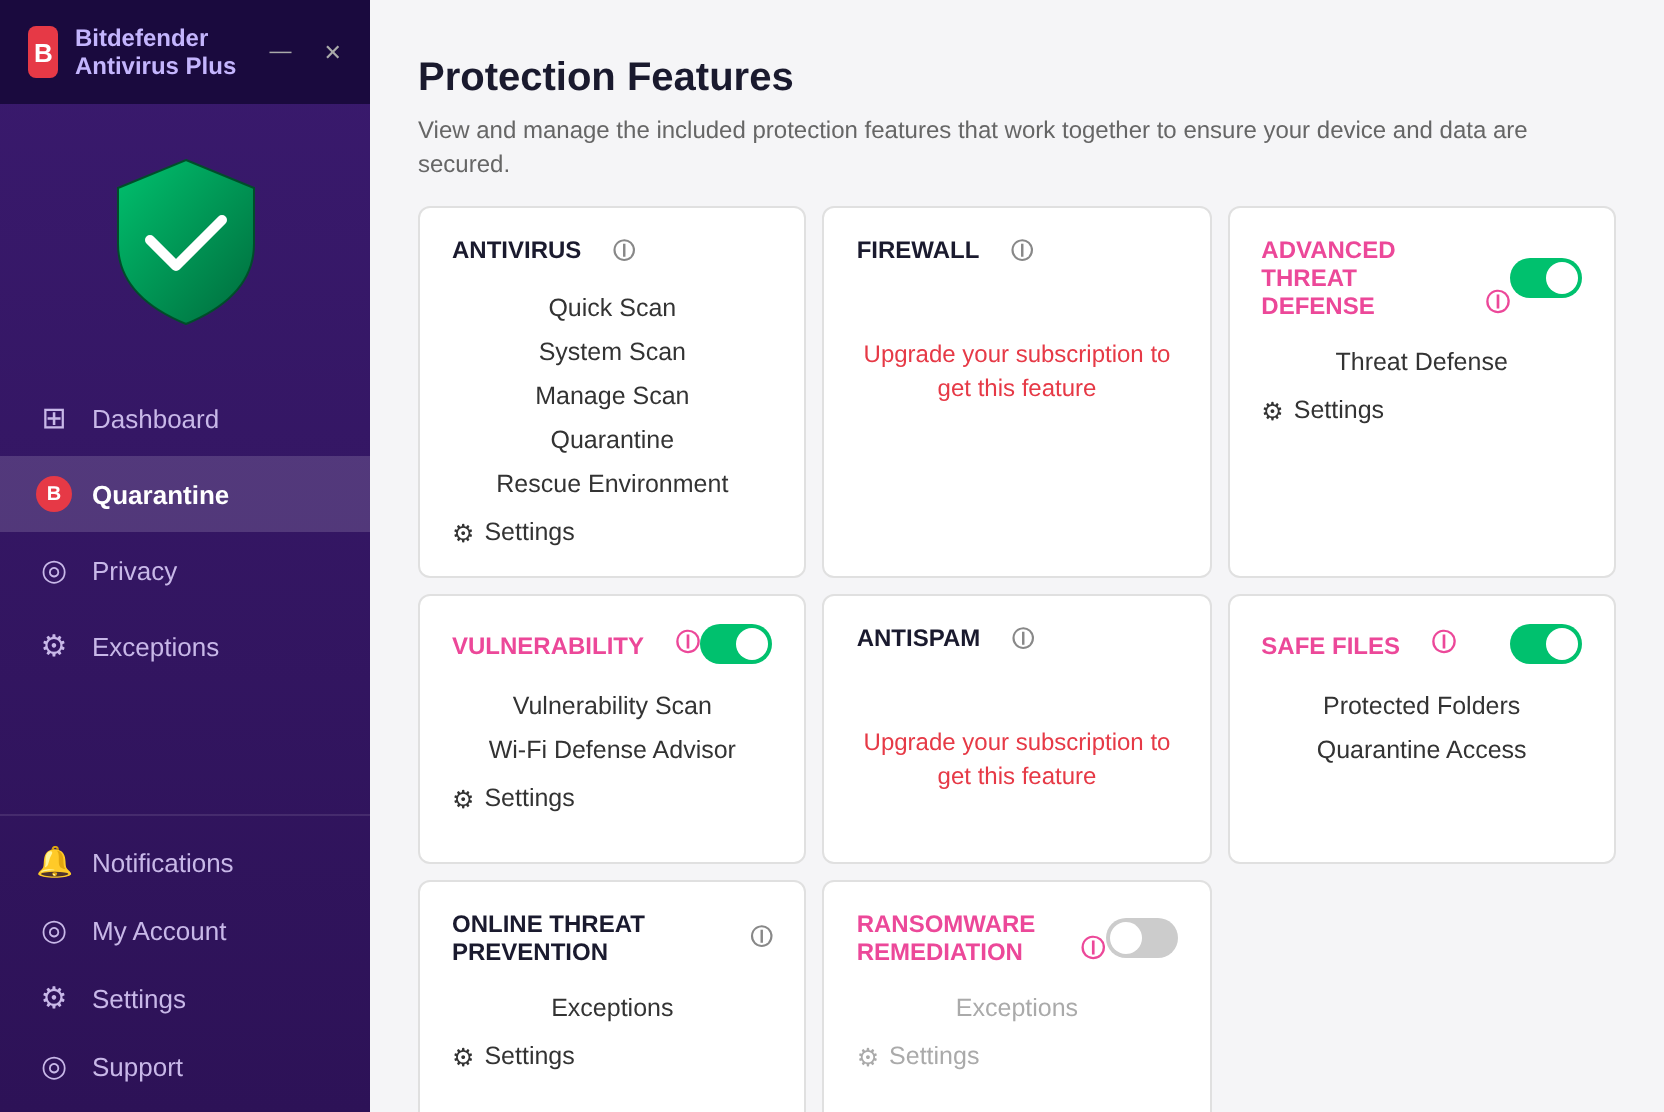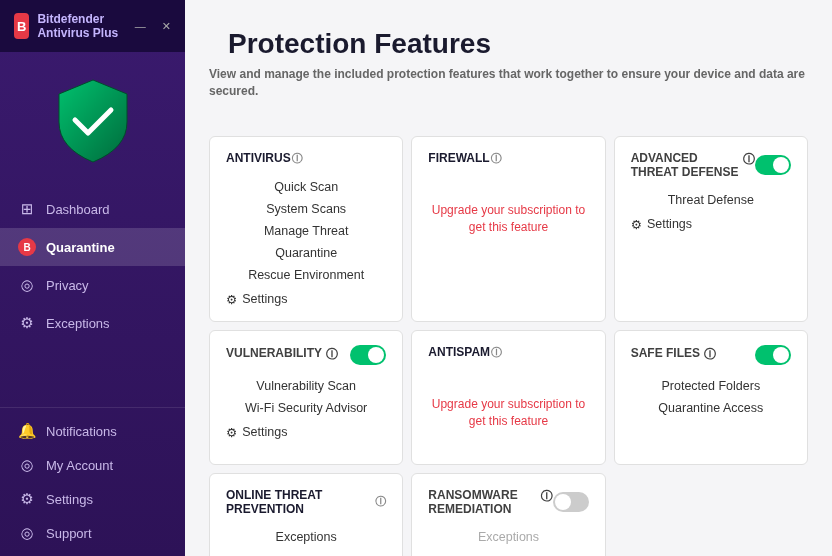--- a/index.html
+++ b/index.html
@@ -83,32 +83,30 @@
 
     
     .main {
       flex: 1;
       background: #f5f5f7;
       padding: 28px 24px 16px;
       overflow-y: auto;
       height: 556px;
     }
     .main-title {
-      font-size: 28px;
+      font-size: 20px;
       font-weight: 700;
       color: #1a1a2e;
       margin-bottom: 6px;
-      margin-left: 19px;
     }
     .main-subtitle {
       font-size: 12px;
       color: #666;
-      margin-bottom: 36px;
+      margin-bottom: 12px;
       line-height: 1.4;
-      font-weight: bold;
     }
 
     
     .feature-grid {
       display: grid;
       grid-template-columns: 1fr 1fr 1fr;
       grid-template-rows: auto auto auto;
       gap: 8px;
     }
 
@@ -121,21 +119,21 @@
     }
 
     .card-title {
       font-size: 12px;
       font-weight: 700;
       color: #1a1a2e;
       text-transform: uppercase;
       margin-bottom: 10px;
       display: flex;
       align-items: center;
-      gap: 1px;
+      gap: 16px;
     }
     .card-title .info-icon {
       color: #888;
       font-size: 11px;
     }
     .card-link {
       color: #e63946;
       font-size: 12px;
       text-align: center;
       margin-top: 7px;
@@ -194,25 +192,25 @@
 
     .title-with-toggle {
       display: flex;
       align-items: center;
       justify-content: space-between;
       margin-bottom: 10px;
     }
     .title-text-block {
       font-size: 12px;
       font-weight: 700;
-      color: #404040;
+      color: #ec4899;
       text-transform: uppercase;
       display: flex;
-      align-items: flex-start;
-      gap: 4px;
+      align-items: flex-end;
+      gap: 16px;
     }
   </style>
 </head>
 <body>
 
 <div class="sidebar">
   <div class="sidebar-header">
     <div class="bd-logo">
       <span>B</span>
     </div>
@@ -278,22 +276,22 @@
   <p class="main-subtitle">View and manage the included protection features that work together to ensure your device and data are secured.</p>
 
   <div class="feature-grid">
 
     <div class="feature-card">
       <div class="card-title">
         <span>ANTIVIRUS</span>
         <span class="info-icon">ⓘ</span>
       </div>
       <div class="card-item">Quick Scan</div>
-      <div class="card-item">System Scans</div>
-      <div class="card-item">Manage Threat</div>
+      <div class="card-item">System Scan</div>
+      <div class="card-item">Manage Scan</div>
       <div class="card-item">Quarantine</div>
       <div class="card-item">Rescue Environment</div>
       <div class="card-settings">
         <span>⚙</span>
         <span>Settings</span>
       </div>
     </div>
 
     <div class="feature-card">
       <div class="card-title">
@@ -322,21 +320,21 @@
 
     <div class="feature-card">
       <div class="title-with-toggle">
         <div class="title-text-block">
           <span>VULNERABILITY</span>
           <span class="info-icon">ⓘ</span>
         </div>
         <div class="toggle on"></div>
       </div>
       <div class="card-item">Vulnerability Scan</div>
-      <div class="card-item">Wi-Fi Security Advisor</div>
+      <div class="card-item">Wi-Fi Defense Advisor</div>
       <div class="card-settings">
         <span>⚙</span>
         <span>Settings</span>
       </div>
     </div>
 
     <div class="feature-card">
       <div class="card-title">
         <span>ANTISPAM</span>
         <span class="info-icon">ⓘ</span>

